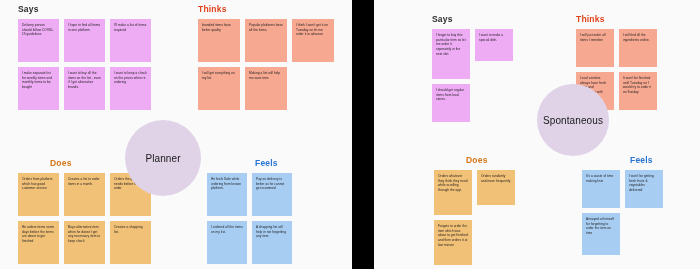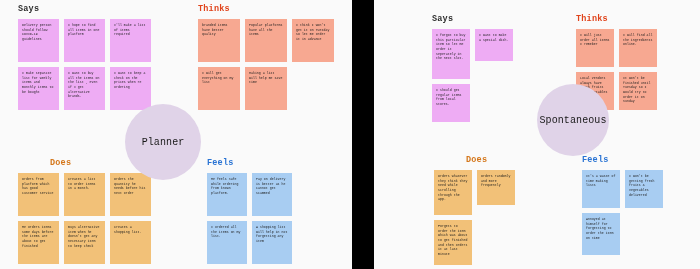--- a/index.html
+++ b/index.html
@@ -18,34 +18,34 @@
   .board {
     position: relative;
     height: 269px;
     background: #fafafa;
     overflow: hidden;
     flex: 0 0 auto;
   }
   .board.left  { width: 352px; }
   .gap-divider { flex: 0 0 auto; width: 22px; height: 269px; background: #000000; }
   .board.right { width: 326px; }
-  .board-inner { position: absolute; inset: 0; background: #fafafa; font-family: Liberation Mono, monospace; }
+  .board-inner { position: absolute; inset: 0; background: #fafafa; }
 
   .quadrant { position: absolute; }
   .q-title {
     font-size: 8.5px;
     font-weight: 700;
     letter-spacing: 0.2px;
     margin-bottom: 5px;
     white-space: nowrap;
   }
   .q-says   .q-title { color: #2e2e2e; }
   .q-thinks .q-title { color: #e0431b; }
   .q-does   .q-title { color: #d4761a; padding-left: 32px; }
-  .q-feels  .q-title { color: #2a74d4; }
+  .q-feels  .q-title { color: #2a74d4; margin-left: 48px; }
 
   .notes { display: flex; flex-wrap: wrap; align-content: flex-start; }
   .note {
     position: relative;
     padding: 4px 4px 3px 4px;
     font-size: 3.2px;
     line-height: 1.45;
     color: #1d1d1d;
     overflow: hidden;
     word-wrap: break-word;
@@ -74,21 +74,21 @@
   
   .left .q-says   { left: 18px;  top: 4px;  width: 140px; }
   .left .q-thinks { left: 198px; top: 4px;  width: 145px; }
   .left .q-does   { left: 18px;  top: 158px; width: 140px; }
   .left .q-feels  { left: 207px; top: 158px; width: 120px; }
   .left .notes { gap: 5px; }
   .left .q-says  .note  { width: 41px; height: 43px; }
   .left .q-thinks .note { width: 42px; height: 43px; }
   .left .q-does  .note  { width: 41px; height: 43px; }
   .left .q-feels .note  { width: 40px; height: 43px; }
-  .left .center-circle { left: 125px; top: 104px; width: 76px; height: 76px; }
+  .left .center-circle { left: 125px; top: 120px; width: 76px; height: 76px; }
 
   
   .right .q-says   { left: 58px;  top: 14px;  width: 120px; }
   .right .q-thinks { left: 202px; top: 14px;  width: 120px; }
   .right .q-does   { left: 60px;  top: 155px; width: 120px; }
   .right .q-feels  { left: 208px; top: 155px; width: 118px; }
   .right .notes { gap: 5px; }
   .right .q-says   .note.tall  { width: 38px; height: 50px; }
   .right .q-says   .note.small { width: 38px; height: 32px; }
   .right .q-says   .note.mid   { width: 38px; height: 38px; }

